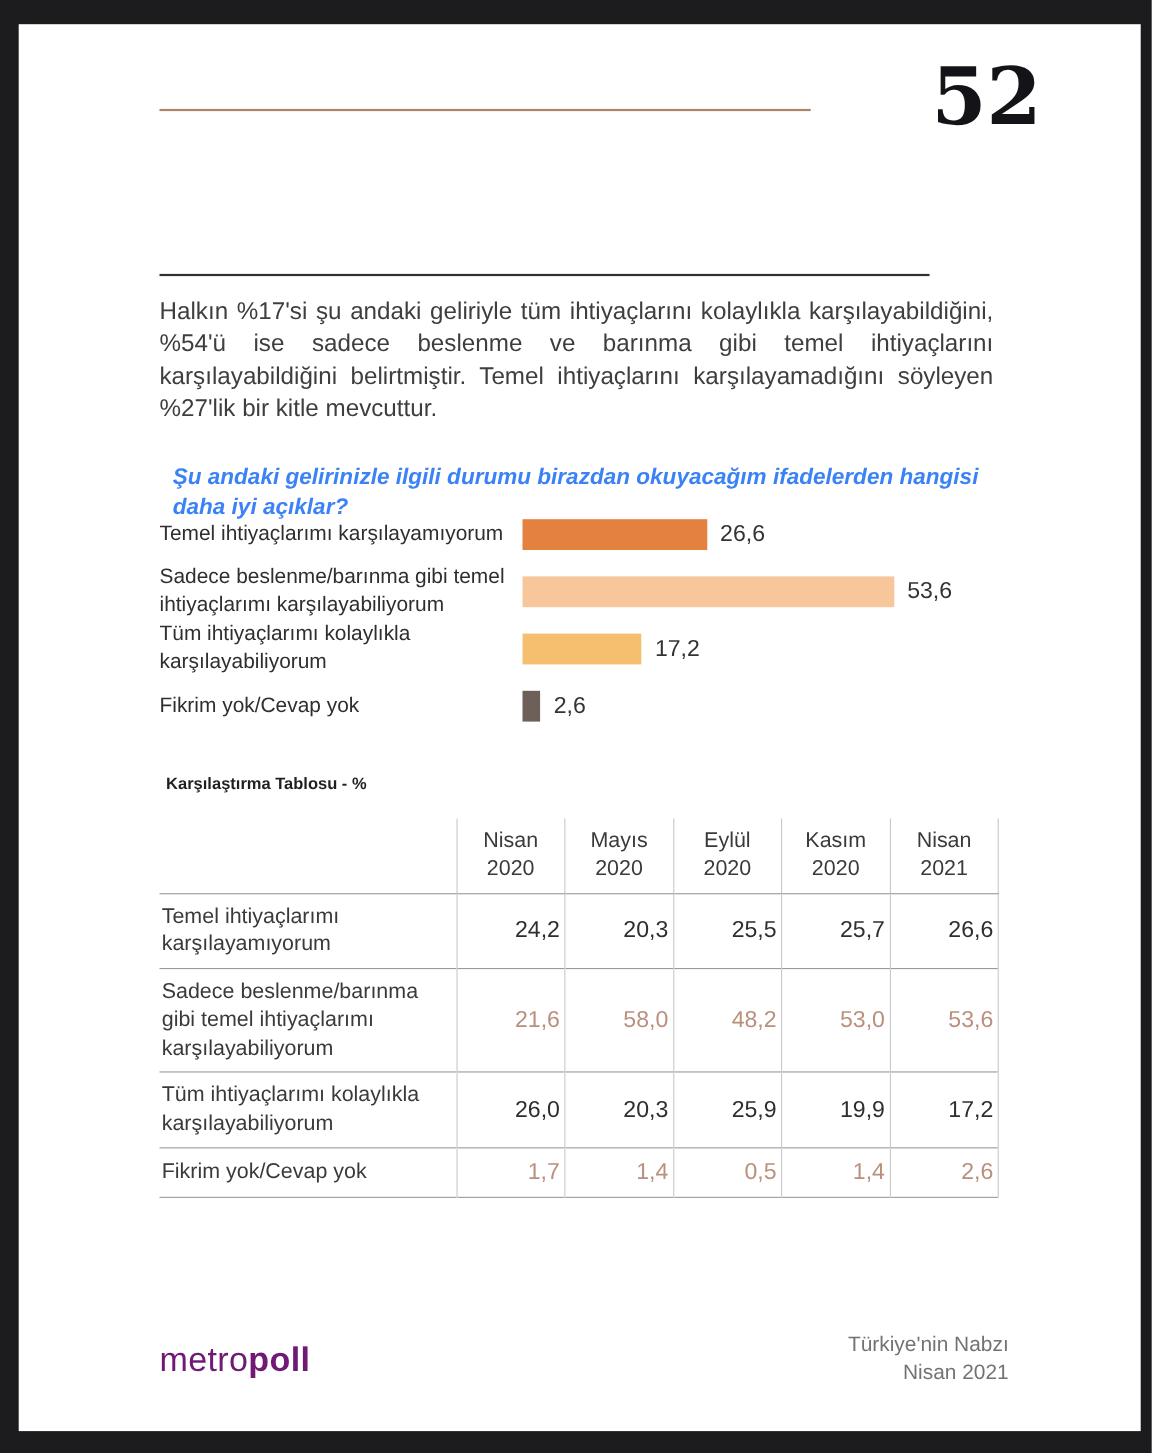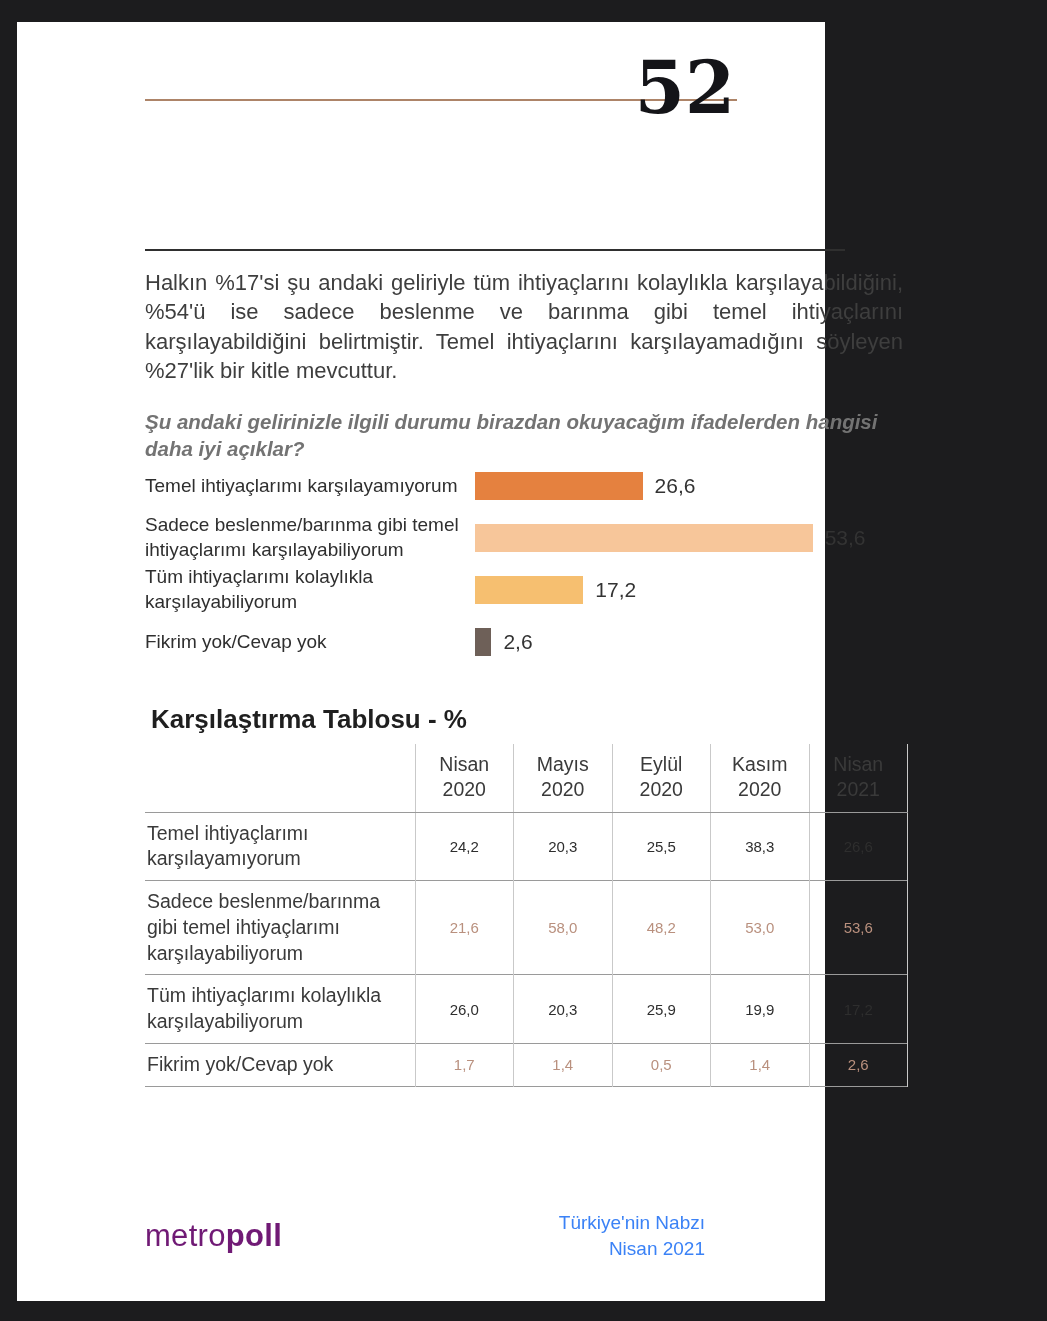--- a/index.html
+++ b/index.html
@@ -5,22 +5,23 @@
   html,body { margin:0; padding:0; }
   body {
     width:1047px; height:1321px;
     background:#1c1c1e;
     font-family:"Liberation Sans", sans-serif;
     position:relative;
     overflow:hidden;
   }
   .page {
     position:absolute; left:17px; top:22px;
-    width:808px; height:1279px;
+    width:1008px; height:1279px;
     background:#ffffff;
+    padding-left:12px;
   }
   .top-rule {
     position:absolute; left:128px; top:77px;
     width:592px; height:2px;
     background:var(--accent-rule);
   }
   .page-number {
     position:absolute; top:30px; right:90px;
     font-family:"DejaVu Serif", serif;
     font-weight:700; font-size:72px; line-height:1;
@@ -37,39 +38,39 @@
     position:absolute; left:128px; top:227px;
     width:700px; height:2px; background:#2f2f2f;
   }
   .intro {
     position:absolute; left:128px; top:246px; margin:0;
     width:758px;
     font-size:22px; line-height:1.33; text-align:justify;
     color:#3e3e3e;
   }
   .question {
-    position:absolute; left:128px; top:386px; margin:0;
+    position:absolute; left:128px; top:386px; margin:12px;
     width:750px;
     font-style:italic; font-weight:700;
     font-size:20.5px; line-height:1.32;
-    color:#737373;
+    color:#3b82f6;
   }
   .chart { position:absolute; left:128px; top:438px; width:766px; }
   .chart-row { display:flex; align-items:center; min-height:52px; }
   .chart-label {
     width:330px; box-sizing:border-box; padding-right:14px;
     font-size:19px; line-height:1.3; color:#2f2f2f;
   }
   .chart-bar-area { display:flex; align-items:center; flex:1; }
   .chart-bar { height:28px; flex:0 0 auto; }
   .chart-value { margin-left:12px; font-size:21px; color:#333333; white-space:nowrap; }
 
   .table-heading {
     position:absolute; left:134px; top:682px; margin:0;
-    font-size:26px; font-weight:700; color:#1f1f1f;
+    font-size:15px; font-weight:700; color:#1f1f1f;
   }
   table.compare {
     position:absolute; left:128px; top:722px;
     width:763px; border-collapse:collapse;
     table-layout:fixed;
   }
   table.compare col.label-col { width:270px; }
   table.compare thead th {
     border-bottom:1px solid var(--grid-line);
     font-weight:400; font-size:19.5px; line-height:1.3;
@@ -78,33 +79,33 @@
   }
   table.compare tbody tr { border-bottom:1px solid var(--grid-line); }
   table.compare .vline { border-left:1px solid var(--column-line); }
   table.compare .vline-end { border-right:1px solid var(--column-line); }
   table.compare th.row-label {
     font-weight:400; text-align:left;
     font-size:19.5px; line-height:1.32; color:#3a3a3a;
     padding:8px 14px 8px 2px;
   }
   table.compare td.value {
-    text-align:center; font-size:15px; color:#2e2e2e;
+    text-align:right; font-size:21px; color:#2e2e2e;
     padding:10px 4px;
   }
   table.compare tr.accent td.value { color:var(--accent-text); }
 
   .footer {
     position:absolute; left:128px; right:120px; top:1188px;
     display:flex; justify-content:space-between; align-items:center;
   }
   .brand { font-size:31px; letter-spacing:0.3px; color:#701a75; }
   .brand .bold { font-weight:700; }
   .footer-right {
-    text-align:right; font-size:19px; line-height:1.35; color:#3b82f6;
+    text-align:right; font-size:19px; line-height:1.35; color:#737373;
   }
 </style>
 </head>
 <body>
 
 <div class="page">
 
   <div class="top-rule"></div>
 
   <div class="page-number">52</div>
@@ -181,21 +182,21 @@
             <div>2021</div>
           </th>
         </tr>
       </thead>
       <tbody>
         <tr>
           <th class="row-label">Temel ihtiyaçlarımı karşılayamıyorum</th>
           <td class="value vline">24,2</td>
           <td class="value vline">20,3</td>
           <td class="value vline">25,5</td>
-          <td class="value vline">38,3</td>
+          <td class="value vline">25,7</td>
           <td class="value vline vline-end">26,6</td>
         </tr>
         <tr class="accent">
           <th class="row-label">Sadece beslenme/barınma gibi temel ihtiyaçlarımı karşılayabiliyorum</th>
           <td class="value vline">21,6</td>
           <td class="value vline">58,0</td>
           <td class="value vline">48,2</td>
           <td class="value vline">53,0</td>
           <td class="value vline vline-end">53,6</td>
         </tr>

